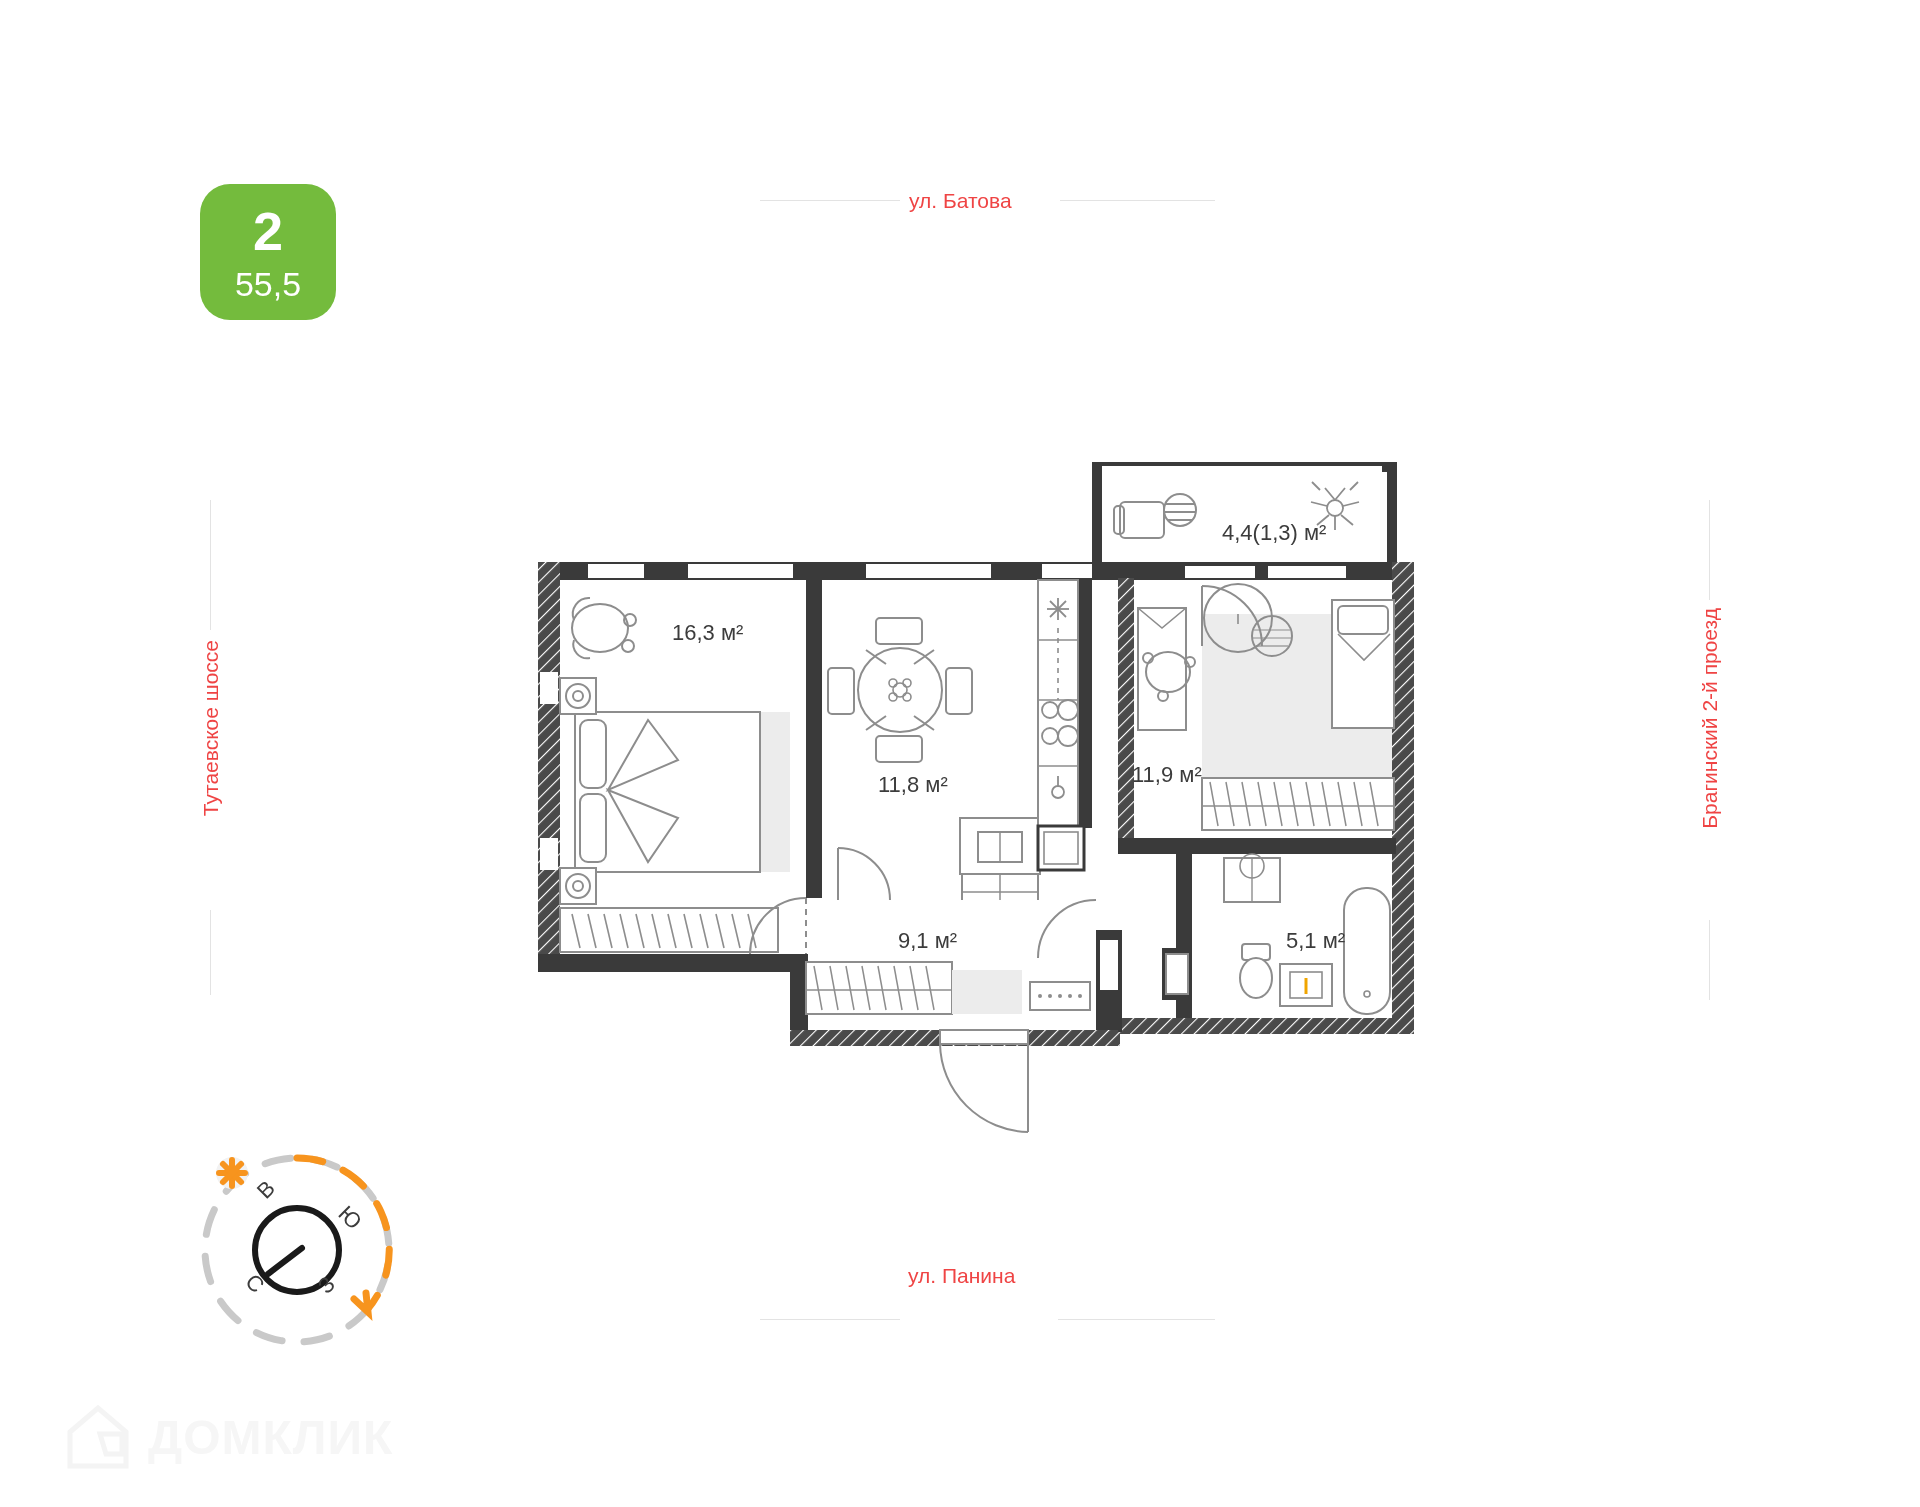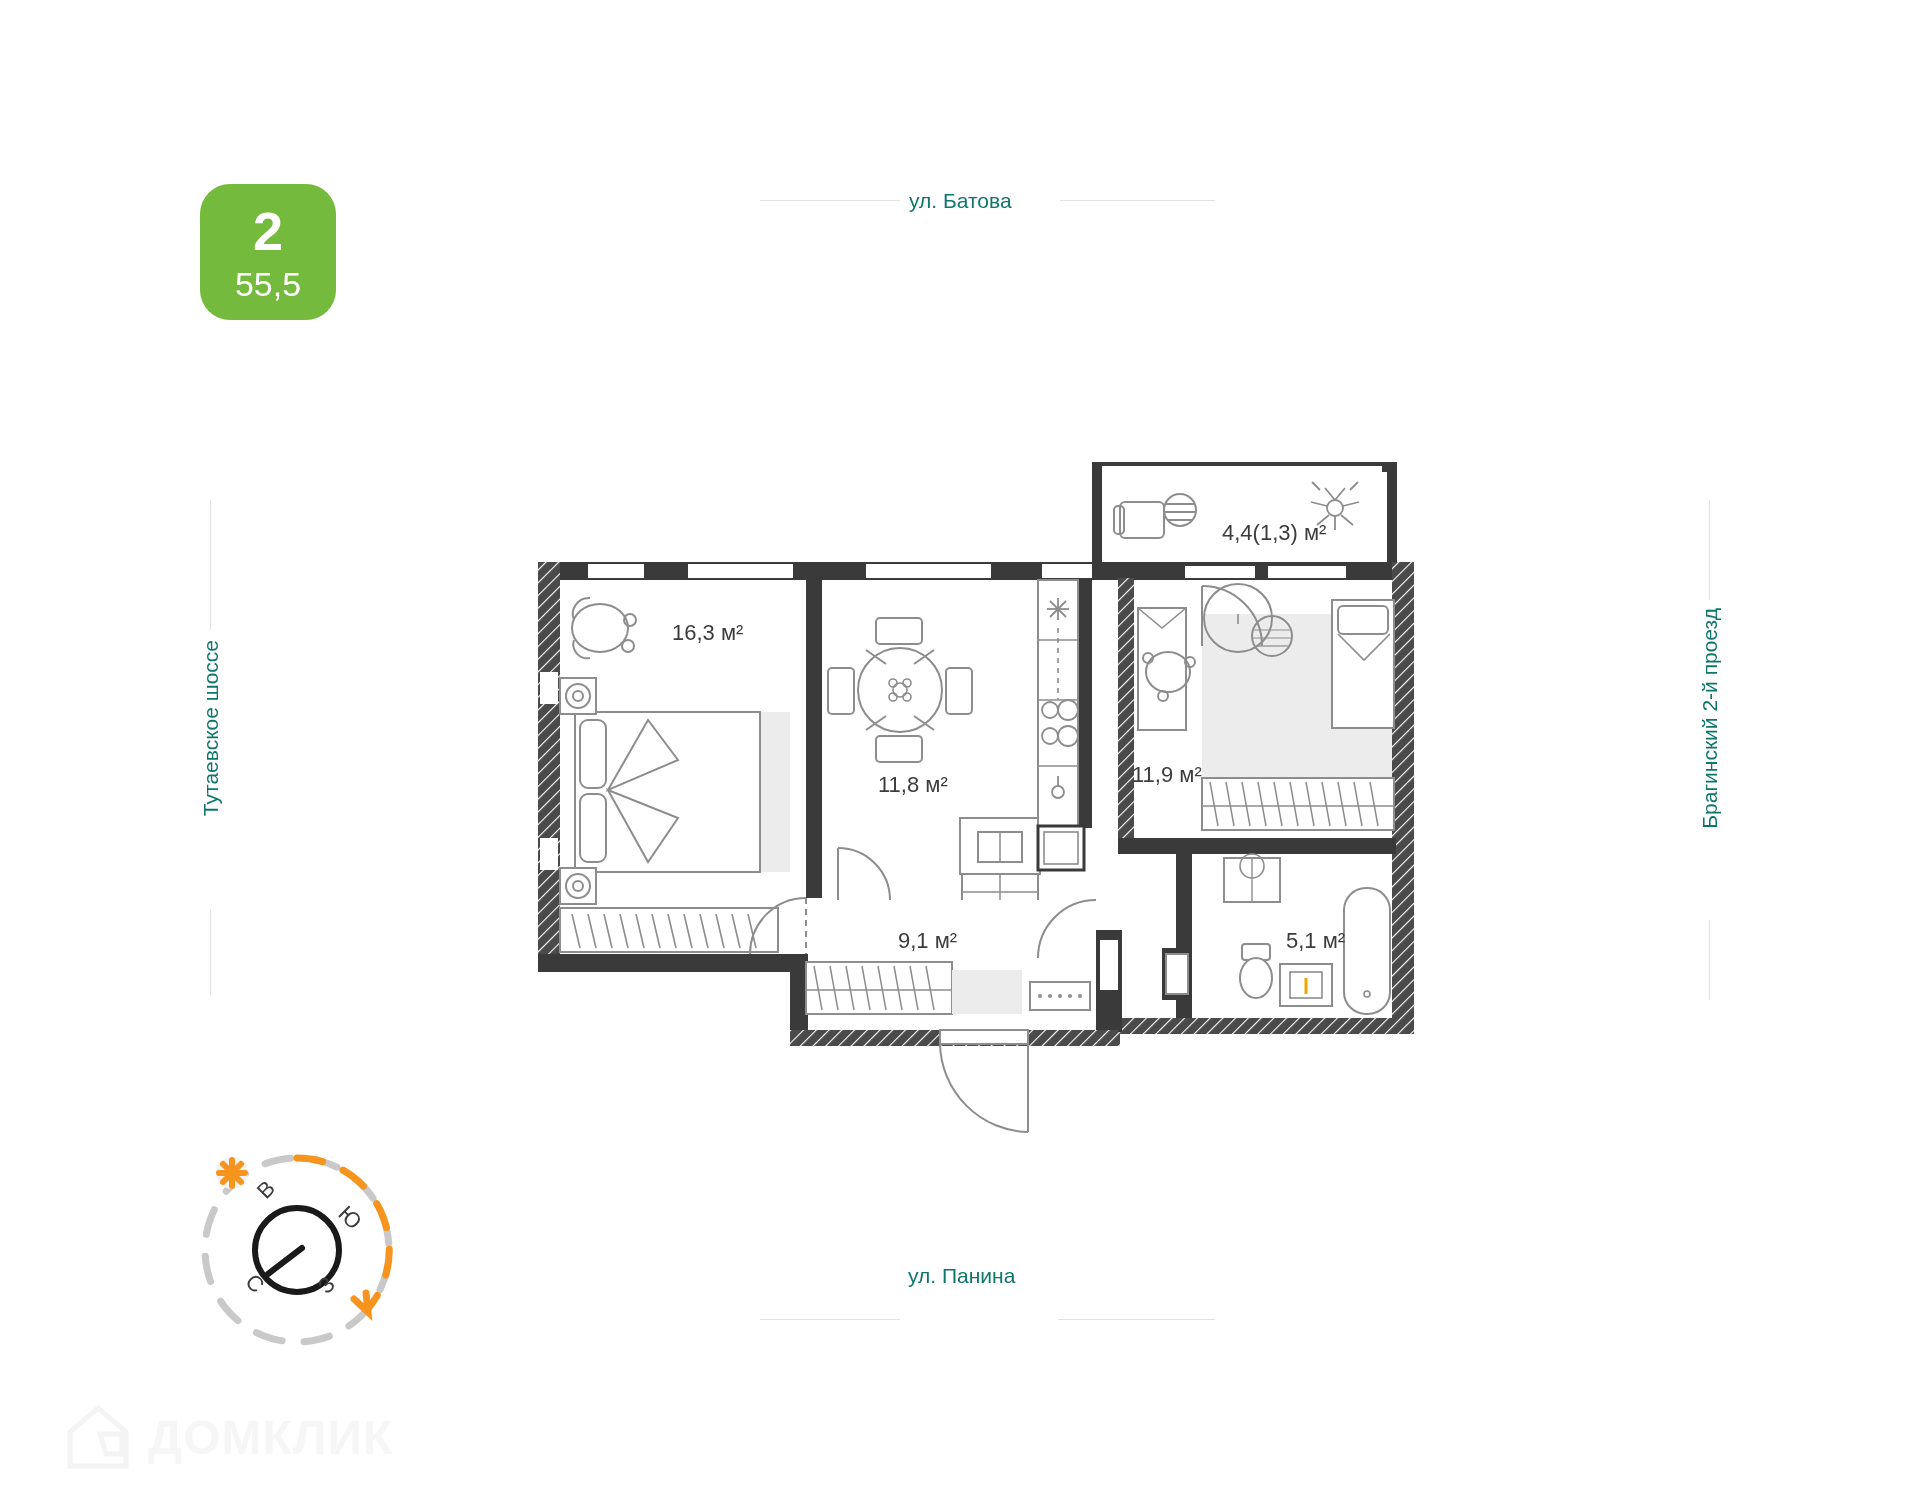--- a/index.html
+++ b/index.html
@@ -39,21 +39,21 @@
   #rooms-badge .area {
     font-size: 34px;
     font-weight: 400;
     line-height: 1;
     margin-top: 9px;
   }
 
   
   .street {
     position: absolute;
-    color: #0f766e;
+    color: #ef4444;
     font-size: 21px;
     font-weight: 400;
     white-space: nowrap;
   }
   .street-rule {
     position: absolute;
     background: #e3e3e3;
   }
   .street-rule.h { height: 1px; }
   .street-rule.v { width: 1px; }

